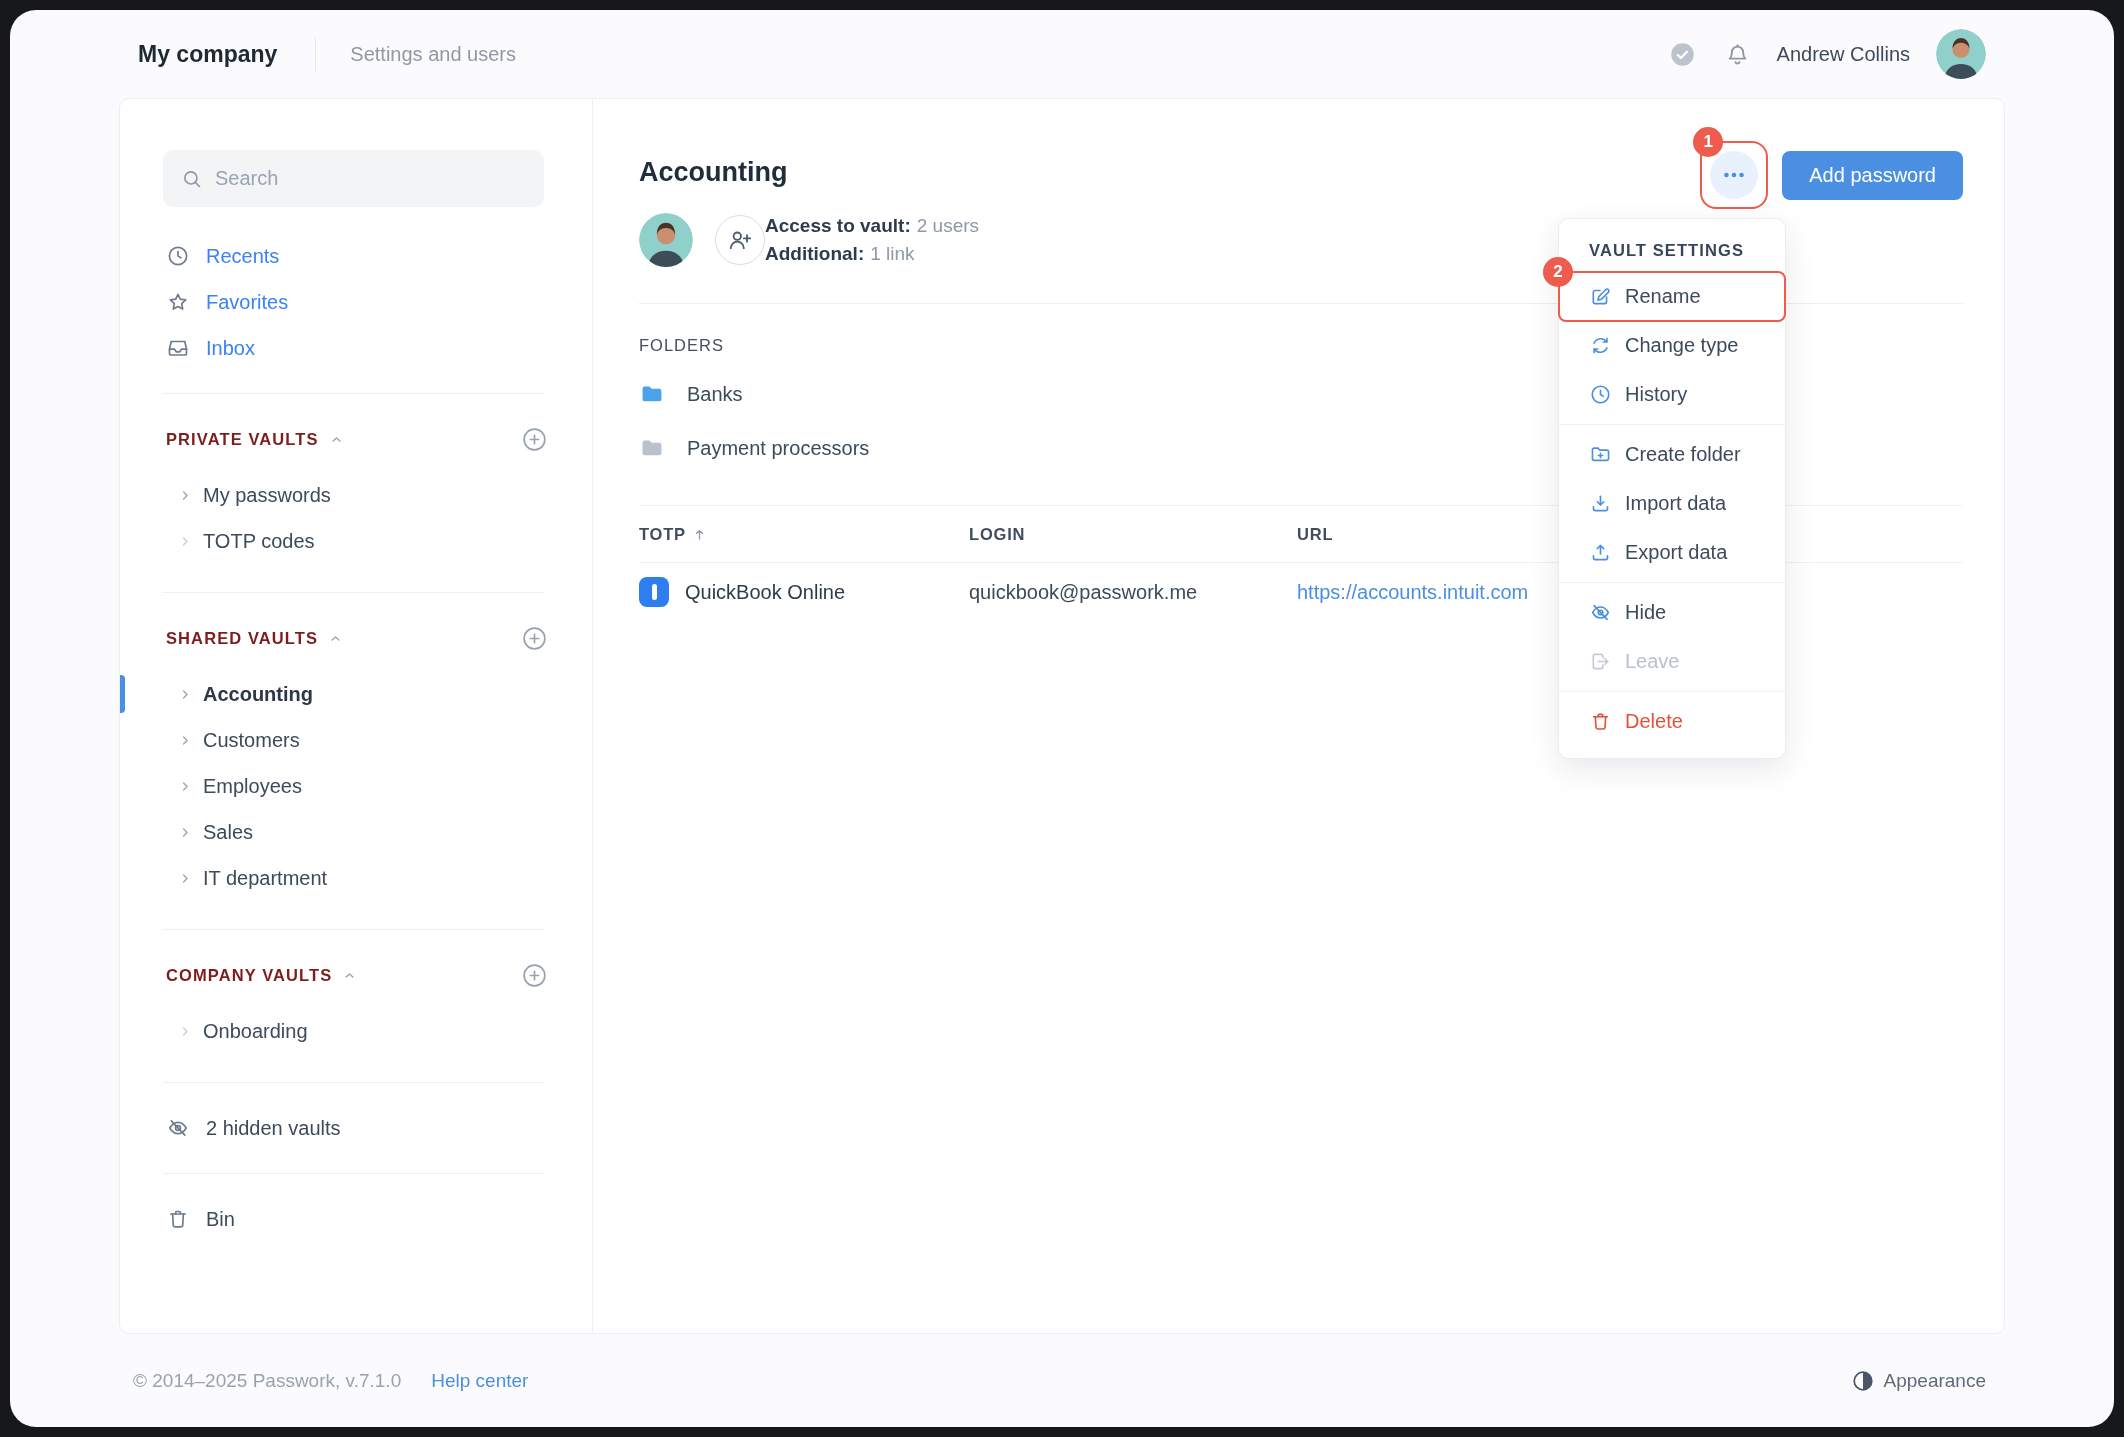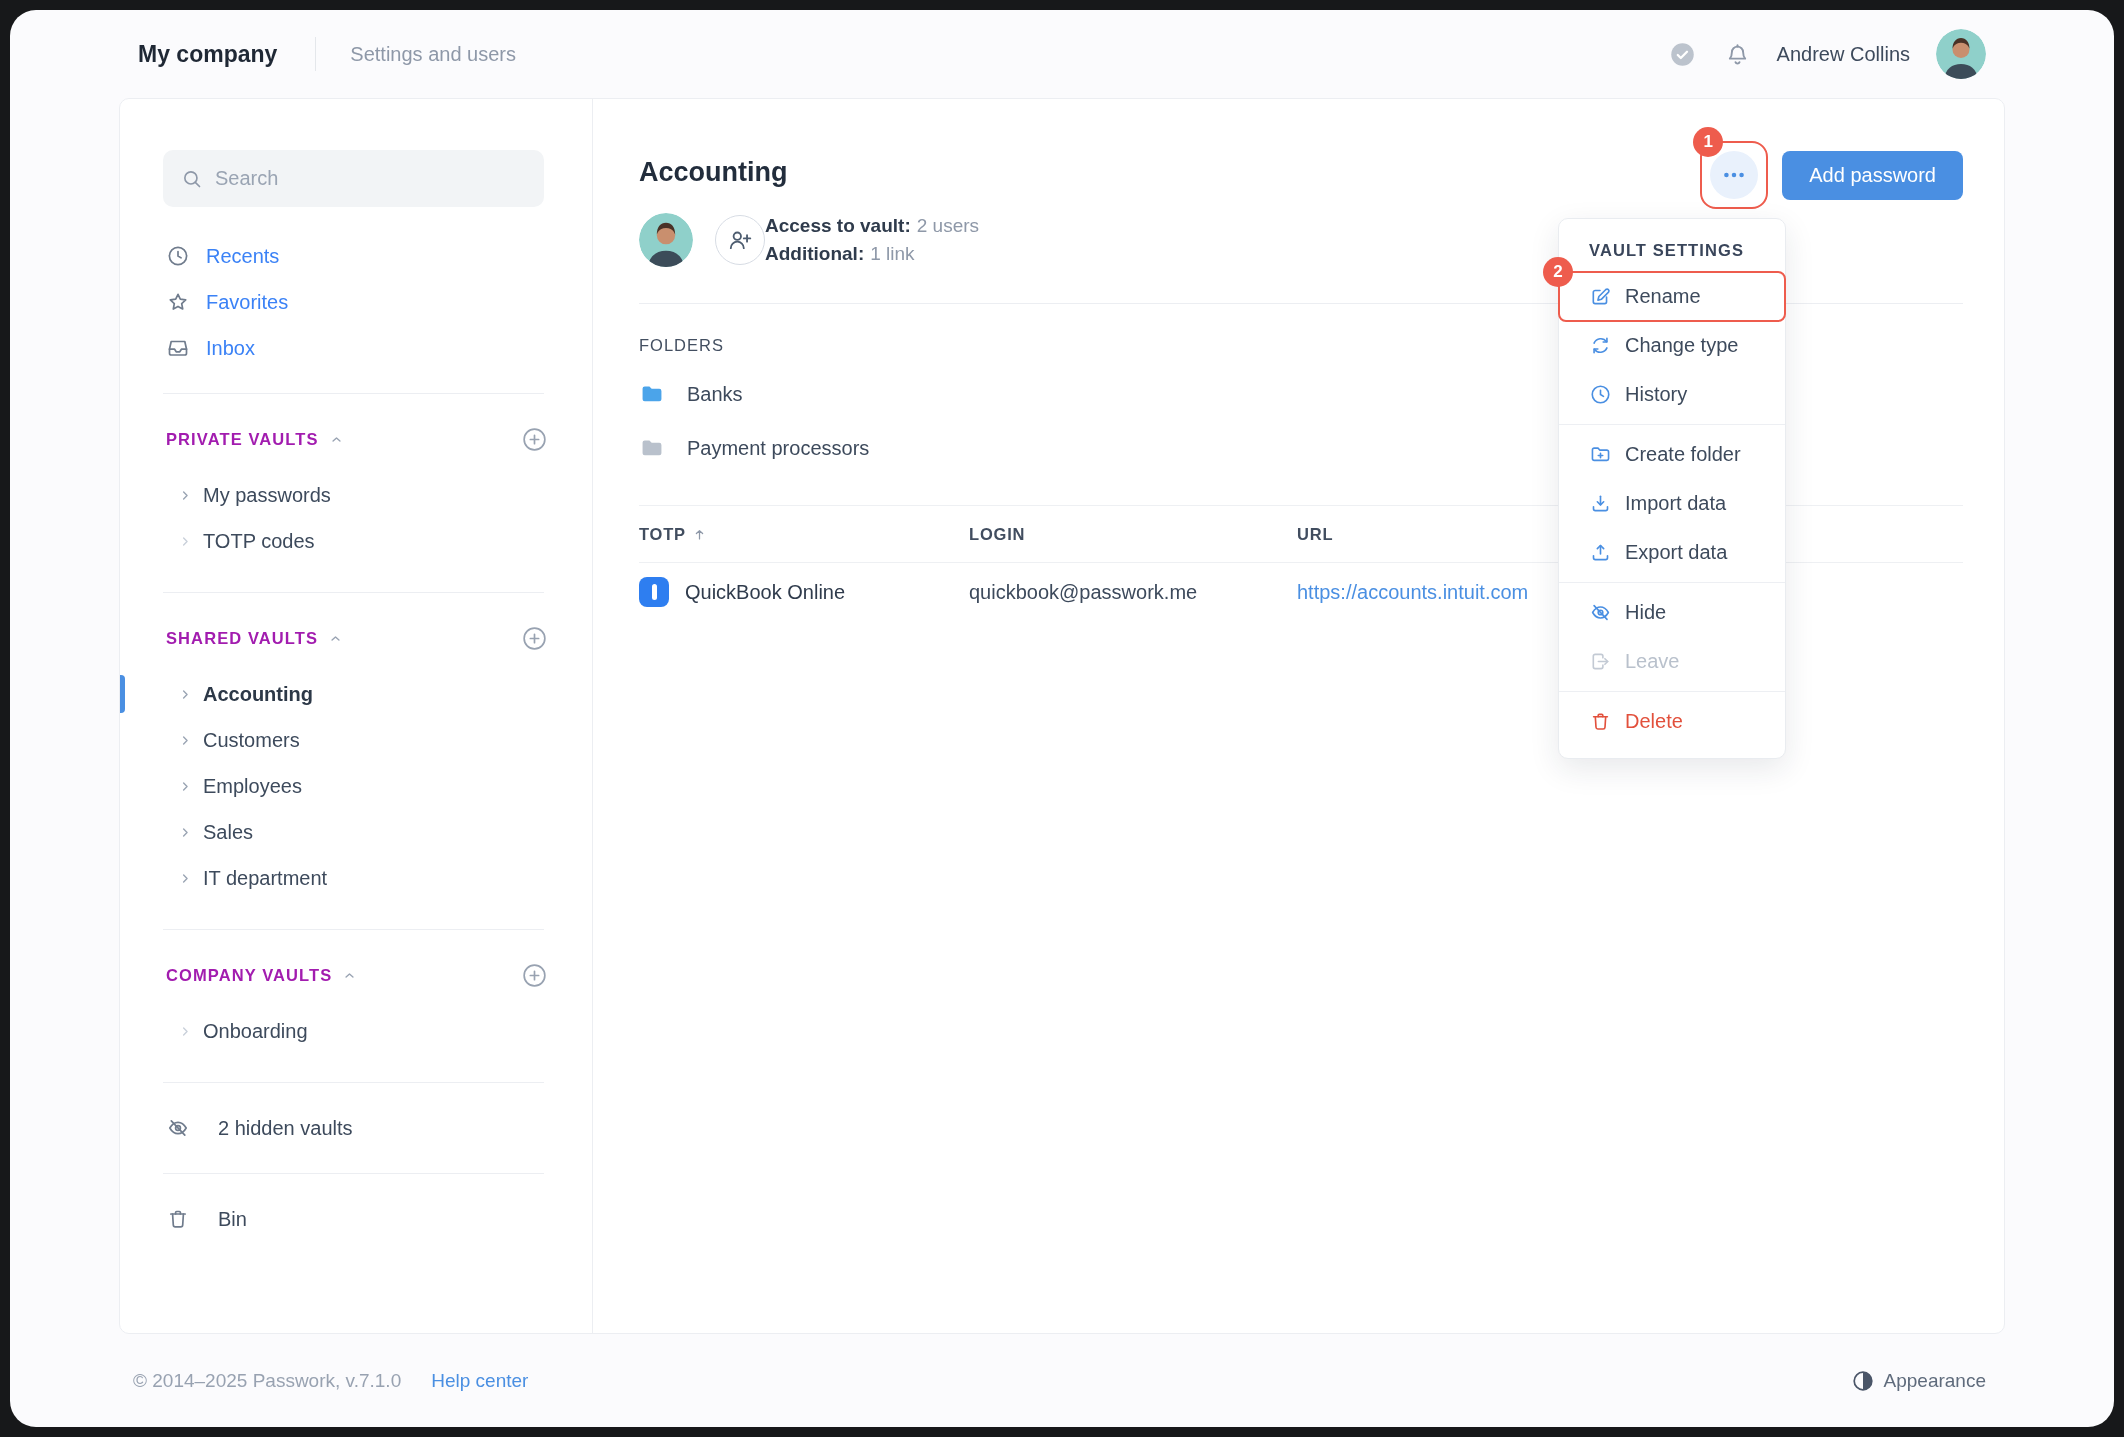--- a/index.html
+++ b/index.html
@@ -25,30 +25,30 @@
   
   .sidebar { width: 473px; flex: none; border-right: 1px solid #eceef2; position: relative; }
   .search-box { margin: 51px 48px 26px 43px; height: 57px; background: #f2f4f6; border-radius: 10px; display: flex; align-items: center; padding: 0 18px; gap: 12px; }
   .search-box svg { color: #8e98a8; flex: none; }
   .search-box input { border: 0; outline: 0; background: transparent; font: 20px "Liberation Sans", sans-serif; color: #3d4a5c; width: 100%; }
   .search-box input::placeholder { color: #9aa4b3; }
   .nav-item { height: 46px; display: flex; align-items: center; gap: 16px; padding: 0 48px 0 46px; color: #3b82f6; font-size: 20px; cursor: pointer; }
   .nav-item svg { color: #707c8d; flex: none; }
   .sb-divider { height: 1px; background: #eceef2; margin: 22px 48px 22px 43px; }
   .sec-head { height: 46px; display: flex; align-items: center; padding: 0 44px 0 46px; }
-  .sec-title { font-size: 16.5px; font-weight: bold; color: #a21caf; letter-spacing: 1.1px; }
+  .sec-title { font-size: 16.5px; font-weight: bold; color: #7f1d1d; letter-spacing: 1.1px; }
   .sec-chevron { color: #9aa4b3; margin-left: 10px; cursor: pointer; }
   .sec-add { margin-left: auto; color: #98a2b1; cursor: pointer; }
   .vault-list { padding: 10px 0 6px; }
   .vault-item { height: 46px; display: flex; align-items: center; gap: 10px; padding: 0 44px 0 58px; font-size: 20px; color: #3d4a5c; position: relative; cursor: pointer; }
   .vault-item .chev { color: #9aa4b3; flex: none; }
   .vault-item.light .chev { color: #c9d0da; }
   .vault-item.selected { font-weight: bold; color: #2c3847; }
   .sel-bar { position: absolute; left: 0; top: 4px; bottom: 4px; width: 5px; background: #4a8fe2; border-radius: 0 4px 4px 0; }
-  .util-item { height: 46px; display: flex; align-items: center; gap: 28px; padding: 0 48px 0 46px; color: #3d4a5c; font-size: 20px; cursor: pointer; }
+  .util-item { height: 46px; display: flex; align-items: center; gap: 16px; padding: 0 48px 0 46px; color: #3d4a5c; font-size: 20px; cursor: pointer; }
   .util-item svg { color: #707c8d; flex: none; }
 
   
   .main { flex: 1; position: relative; padding: 0 41px 0 46px; }
   .page-title { margin-top: 58px; font-size: 27px; font-weight: bold; color: #222d3c; }
   .vault-meta { margin-top: 24px; display: flex; align-items: center; }
   .vault-avatar { width: 54px; height: 54px; border-radius: 50%; overflow: hidden; flex: none; cursor: pointer; }
   .add-user-btn { width: 50px; height: 50px; border-radius: 50%; border: 1.5px solid #d7dce4; background: #fff; margin-left: 22px; display: flex; align-items: center; justify-content: center; color: #4e5d70; cursor: pointer; flex: none; }
   .meta-text { font-size: 19px; }
   .meta-row { line-height: 28px; }

